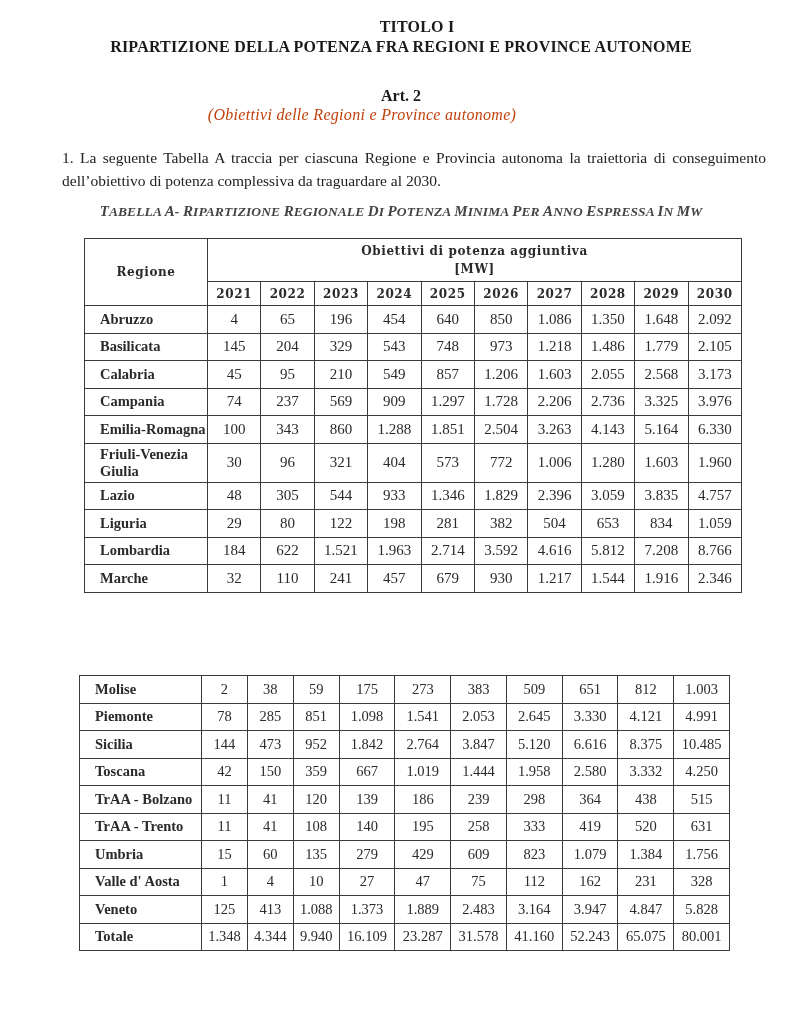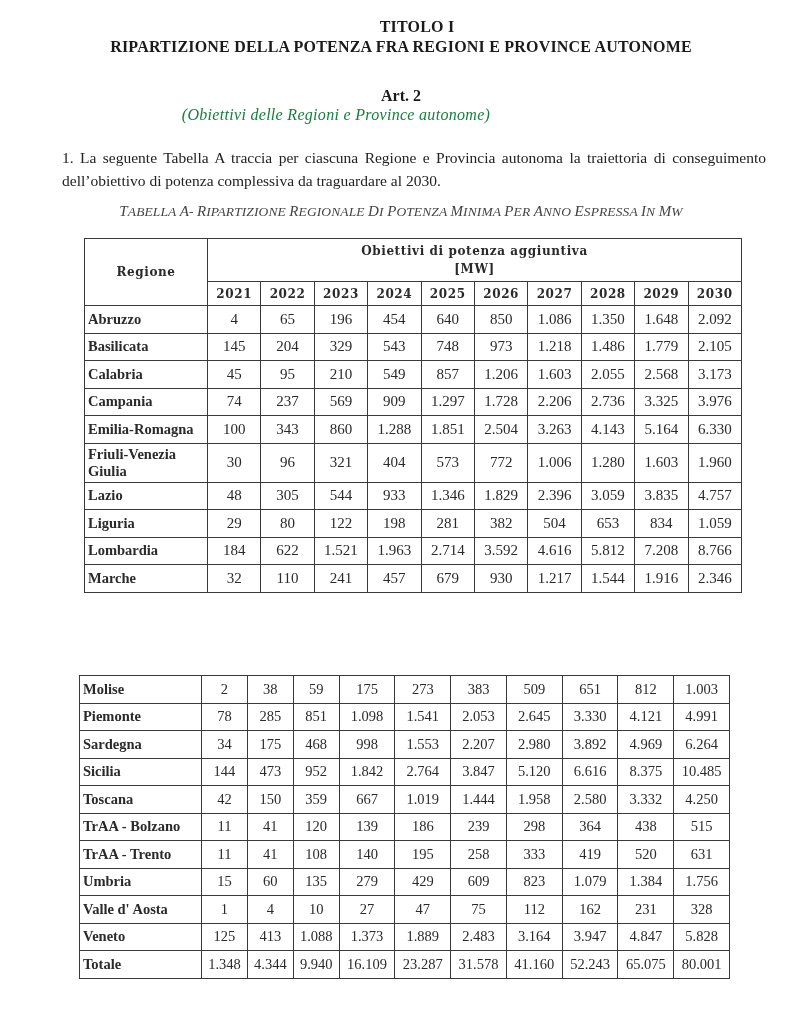--- a/index.html
+++ b/index.html
@@ -2,33 +2,33 @@
 <html><head>
 <meta charset="utf-8">
 <style>
   html, body { margin: 0; padding: 0; background: #ffffff; }
   body { width: 802px; height: 1024px; position: relative; overflow: hidden;
          font-family: "Liberation Serif", "DejaVu Serif", serif; color: #1a1a1a; }
   .center { text-align: center; }
   .titolo { position: absolute; left: 0; width: 802px; top: 18px; font-weight: bold; font-size: 16px; letter-spacing: 0.2px; padding-left: 16px; }
   .subtitolo { position: absolute; left: 0; width: 802px; top: 38px; font-weight: bold; font-size: 16px; letter-spacing: 0.2px; }
   .art { position: absolute; left: 0; width: 802px; top: 87px; font-weight: bold; font-size: 16px; }
-  .art-sub { position: absolute; left: 0; width: 672px; top: 106px; font-style: italic; font-size: 16px; color:#15803d; letter-spacing: 0.3px; }
+  .art-sub { position: absolute; left: 0; width: 672px; top: 106px; font-style: italic; font-size: 16px; color:#c2410c; letter-spacing: 0.3px; padding-left: 26px; }
   .para { position: absolute; left: 62px; width: 704px; top: 146px; font-size: 15.5px; line-height: 23px; text-align: justify; color:#222; }
-  .caption { position: absolute; left: 0; width: 802px; top: 203px; font-style: italic; font-size: 13.5px; color:#444; letter-spacing: 0.1px; }
+  .caption { position: absolute; left: 0; width: 802px; top: 203px; font-style: italic; font-size: 13.5px; color:#444; letter-spacing: 0.1px; font-weight: bold; }
   .caption .cap { font-size: 15px; }
 
   table { border-collapse: collapse; position: absolute; background: #fff; }
   td, th { border: 1px solid #3a3a3a; padding: 0; font-size: 15px; color: #2a2a2a; }
   .t1 { left: 84px; top: 238px; width: 658px; }
   .t2 { left: 79px; top: 675px; width: 651px; }
   th { font-family: "DejaVu Serif", serif; font-weight: bold; font-size: 12px; letter-spacing: 0.6px; }
   .hdr-top { height: 42px; vertical-align: middle; line-height: 18px; }
   .yr { height: 23px; }
-  .reg { text-align: left; font-weight: bold; padding-left: 3px; font-size: 14.5px; }
+  .reg { text-align: left; font-weight: bold; padding-left: 15px; font-size: 14.5px; }
   .num { text-align: center; }
   .t1 tr.row td { height: 26.5px; }
   .t1 tr.row.tall td { height: 38px; }
   .t2 tr.row td { height: 26.5px; }
   .t2 .num { font-size: 14.5px; }
   .col-reg1 { width: 122px; }
   .col-reg2 { width: 122px; }
 </style>
 </head>
 <body>
@@ -221,33 +221,20 @@
         <td class="num">851</td>
         <td class="num">1.098</td>
         <td class="num">1.541</td>
         <td class="num">2.053</td>
         <td class="num">2.645</td>
         <td class="num">3.330</td>
         <td class="num">4.121</td>
         <td class="num">4.991</td>
       </tr>
       <tr class="row">
-        <td class="reg">Sardegna</td>
-        <td class="num">34</td>
-        <td class="num">175</td>
-        <td class="num">468</td>
-        <td class="num">998</td>
-        <td class="num">1.553</td>
-        <td class="num">2.207</td>
-        <td class="num">2.980</td>
-        <td class="num">3.892</td>
-        <td class="num">4.969</td>
-        <td class="num">6.264</td>
-      </tr>
-      <tr class="row">
         <td class="reg">Sicilia</td>
         <td class="num">144</td>
         <td class="num">473</td>
         <td class="num">952</td>
         <td class="num">1.842</td>
         <td class="num">2.764</td>
         <td class="num">3.847</td>
         <td class="num">5.120</td>
         <td class="num">6.616</td>
         <td class="num">8.375</td>

